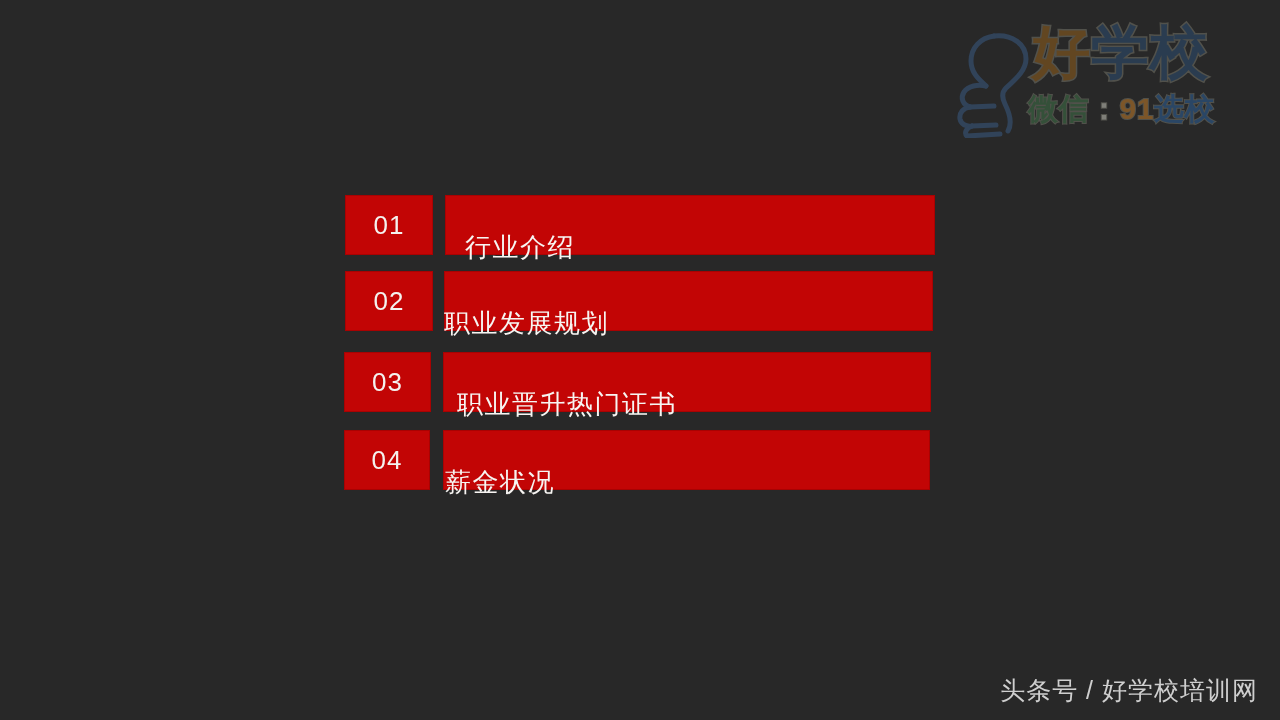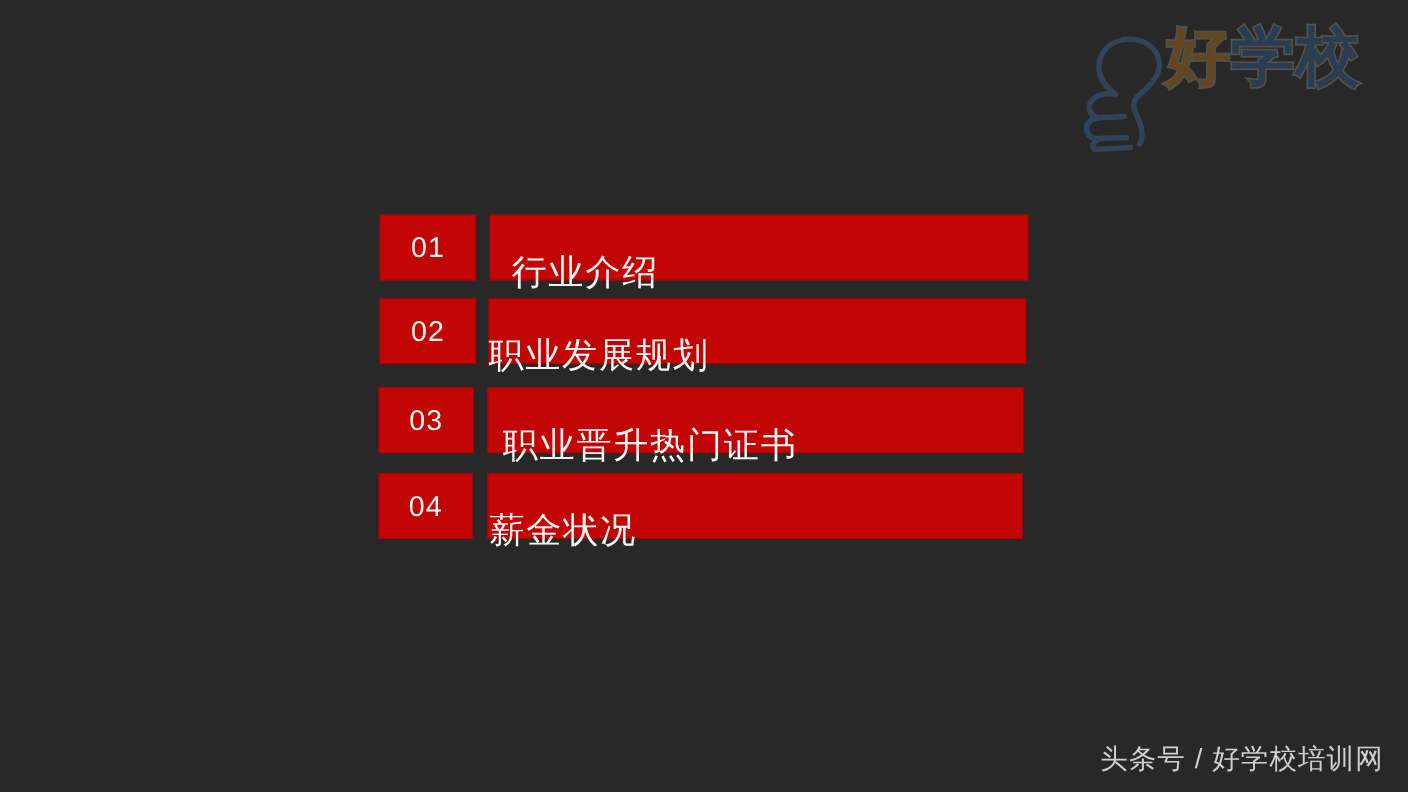--- a/index.html
+++ b/index.html
@@ -56,21 +56,21 @@
     top: 62px;
     font-size: 15px;
     color: #a03535;
     letter-spacing: 0.2px;
     line-height: 1;
   }
 
   
   .logo {
     position: absolute;
-    left: 978px;
+    left: 950px;
     top: 18px;
     width: 285px;
     height: 125px;
     opacity: 0.60;
     text-decoration: underline;
   }
   .logo-thumb {
     position: absolute;
     left: 0px;
     top: 8px;
@@ -139,21 +139,21 @@
   .txt-box {
     position: absolute;
     top: 0;
     height: 60px;
     background: #c20505;
     display: flex;
     align-items: center;
     box-shadow: inset 0 0 0 1px rgba(150,0,0,0.55);
   }
   .txt-box span {
-    font-size: 32px;
+    font-size: 26px;
     color: #f7f5f2;
     letter-spacing: 1.5px;
     line-height: 1;
     white-space: nowrap;
     margin-top: 43px;
   }
 
   
   .row-0 { left: 345px; top: 195px; }
   .row-0 .num-box { left: 0px; width: 88px; }
@@ -202,20 +202,23 @@
         <path d="M20 81 C13 82 9 87 10 93 C11 98 16 101 22 100"></path>
         <path d="M22 100 C16 102 14 107 17 110"></path>
         <path d="M20 81 L44 80"></path>
         <path d="M22 100 L46 99"></path>
         <path d="M17 110 L50 108"></path>
       </g>
     </svg>
     <div class="logo-main">
       <span class="c1">好</span><span class="c2">学校</span>
     </div>
+    <div class="logo-sub">
+      <span class="s1">微信</span><span class="s2">：</span><span class="s3">91</span><span class="s4">选校</span>
+    </div>
   </div>
 
   <div class="list">
 
     <div class="row row-0">
       <div class="num-box">
         <span>01</span>
       </div>
       <div class="txt-box">
         <span>行业介绍</span>

